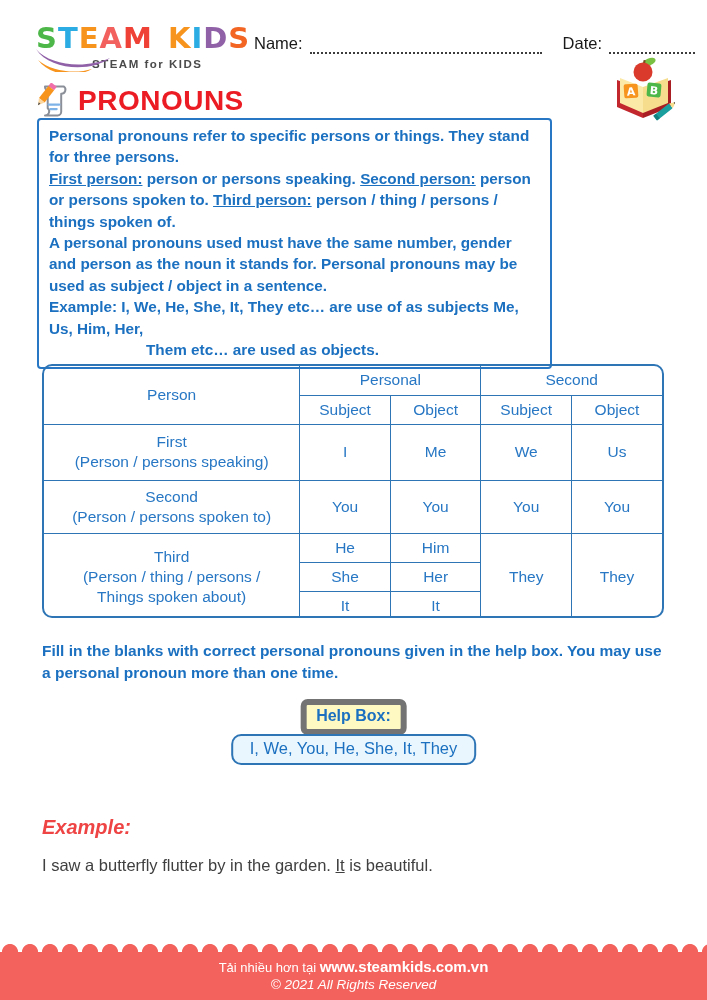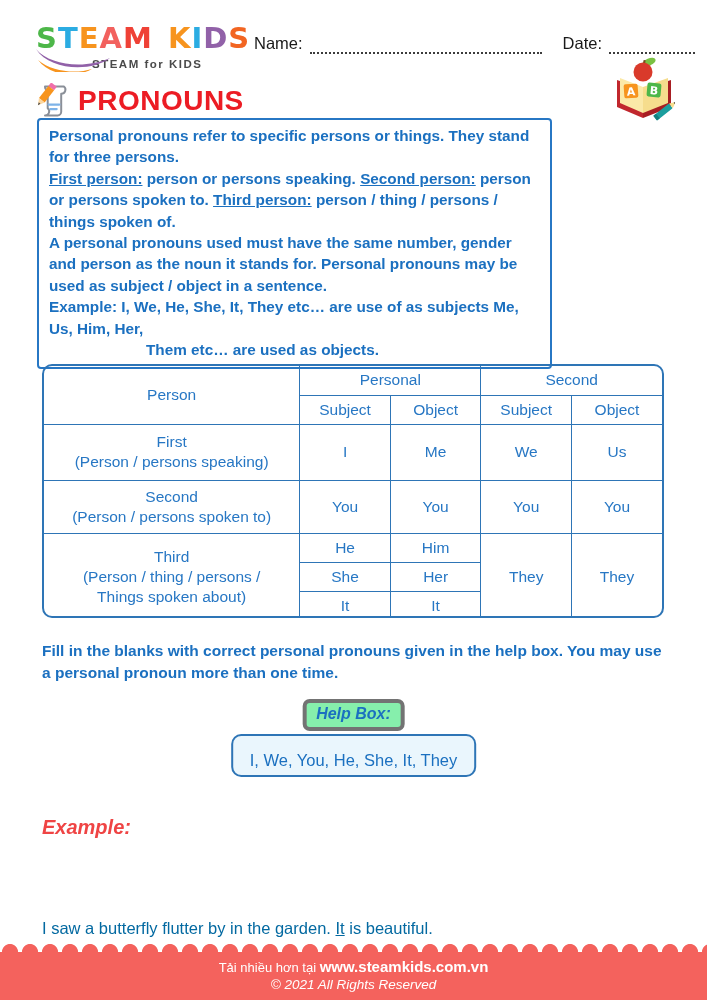--- a/index.html
+++ b/index.html
@@ -45,29 +45,29 @@
   .pron-table .br { border-right:1.5px solid #2e75b6; }
   .pron-table .bb { border-bottom:1.5px solid #2e75b6; }
   .pron-table .multiline { white-space:pre-line; line-height:20px; }
   .col-person { width:258px; }
   .col-q { width:91px; }
 
   
   .instruction { position:absolute; left:42px; top:640px; width:628px;
                  color:#1b70c0; font-weight:bold; font-size:15.5px; line-height:22px; }
   .helpbox-btn { position:absolute; top:699px; left:50%; transform:translateX(-50%);
-                 background:#86efac; border:4px solid #737373; border-radius:7px;
-                 padding:2px 10px 4px; color:#1b70c0; font-weight:bold; font-size:16px;font-style:italic; }
+                 background:#fef9c3; border:6px solid #737373; border-radius:7px;
+                 padding:2px 10px 4px; color:#1b70c0; font-weight:bold; font-size:16px; }
   .pronoun-box { position:absolute; top:734px; left:50%; transform:translateX(-50%);
                  background:#eaf6fd; border:2px solid #2e75b6; border-radius:10px;
-                 padding:15px 17px 5px; color:#1b70c0; font-size:16.5px; white-space:nowrap; }
+                 padding:3px 17px 5px; color:#1b70c0; font-size:16.5px; white-space:nowrap; }
 
   
   .example-label { position:absolute; left:42px; top:816px; color:#ef4444; font-weight:bold; font-size:20px;font-style:italic; }
-  .example-sentence { position:absolute; left:42px; top:919px; color:#0369a1; font-size:16.5px; }
+  .example-sentence { position:absolute; left:42px; top:856px; color:#404040; font-size:16.5px; }
   .example-sentence .ul { text-decoration:underline; }
 
   
   .footer { position:absolute; left:0; bottom:0; width:100%; }
   .footer-scallops { height:8px;
       background-image: radial-gradient(circle at 10px 8px, #f4625d 7.6px, rgba(0,0,0,0) 8.4px);
       background-size:20px 8px; background-repeat:repeat-x; }
   .footer-body { background:#f4625d; height:48px; text-align:center; color:#ffffff; padding-top:6px; }
   .footer-line1 { font-size:13px; }
   .footer-line1 b { font-size:15px; }

